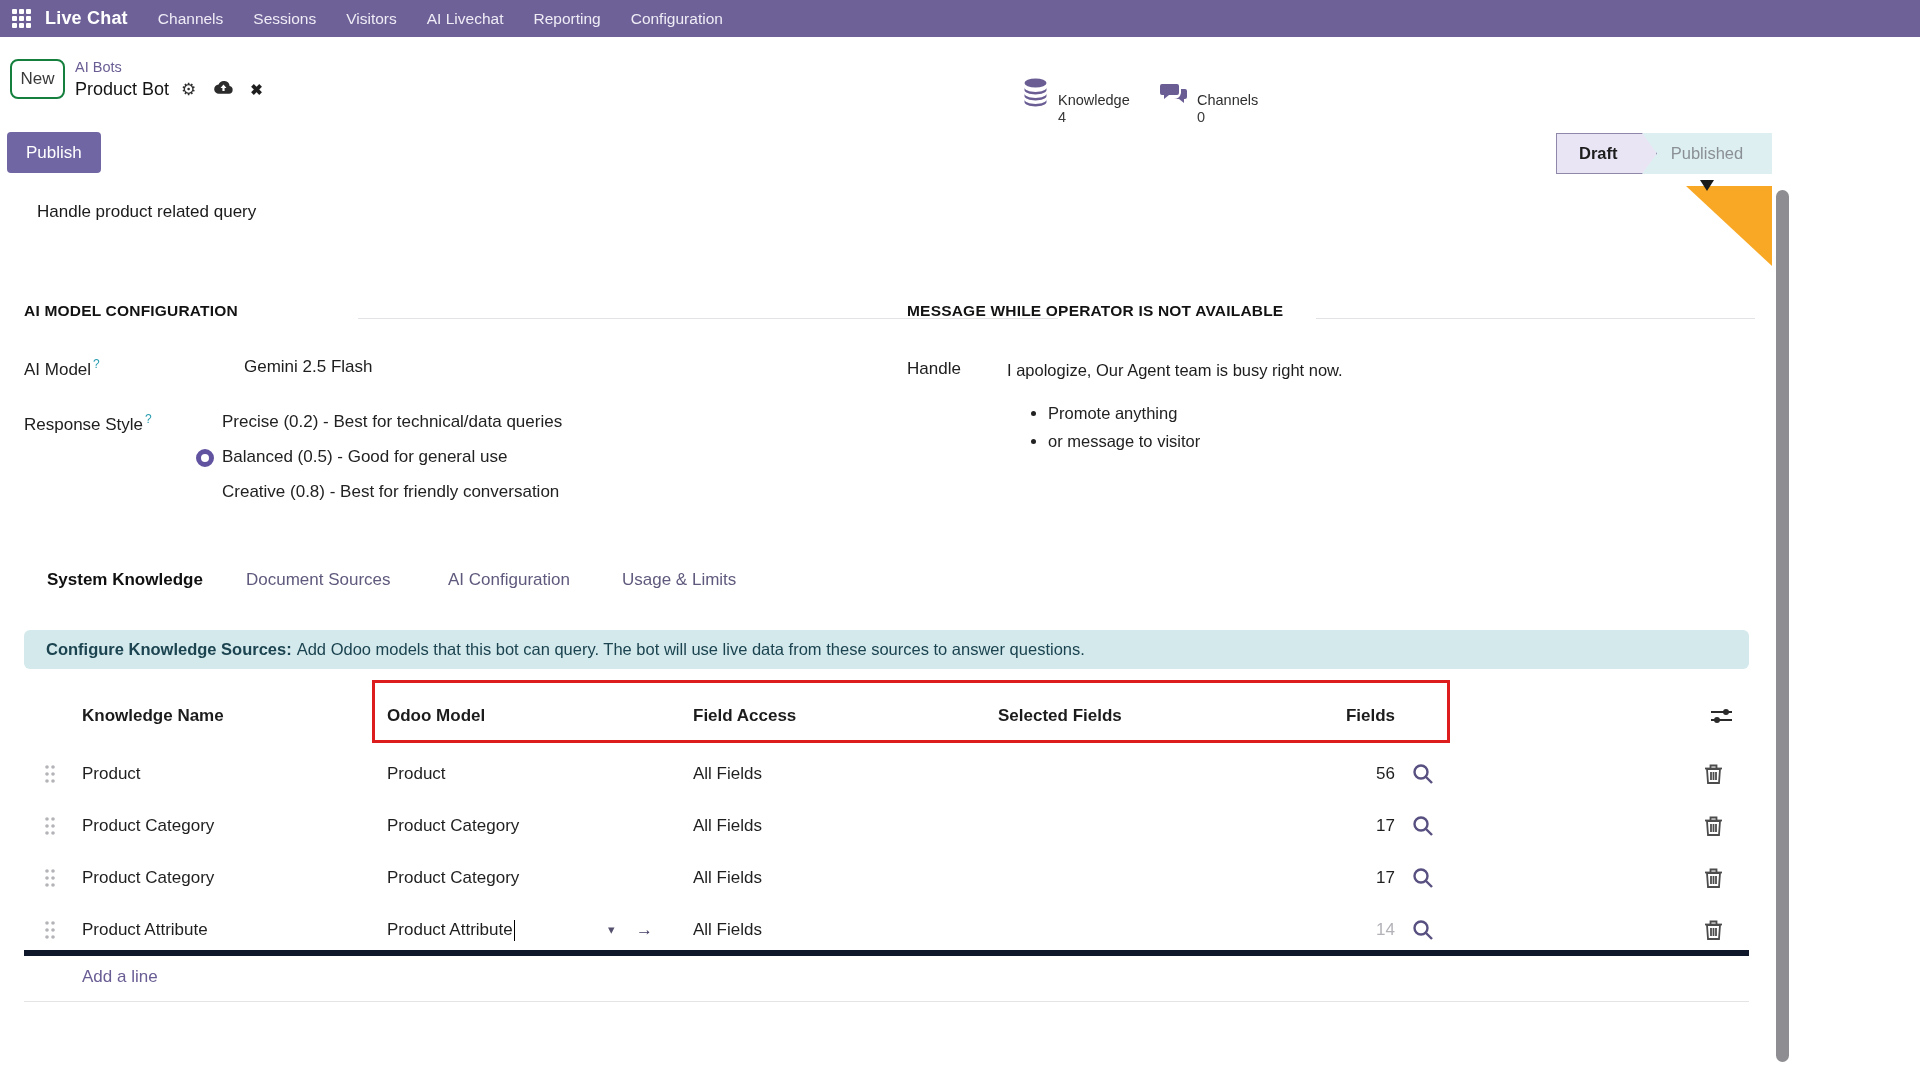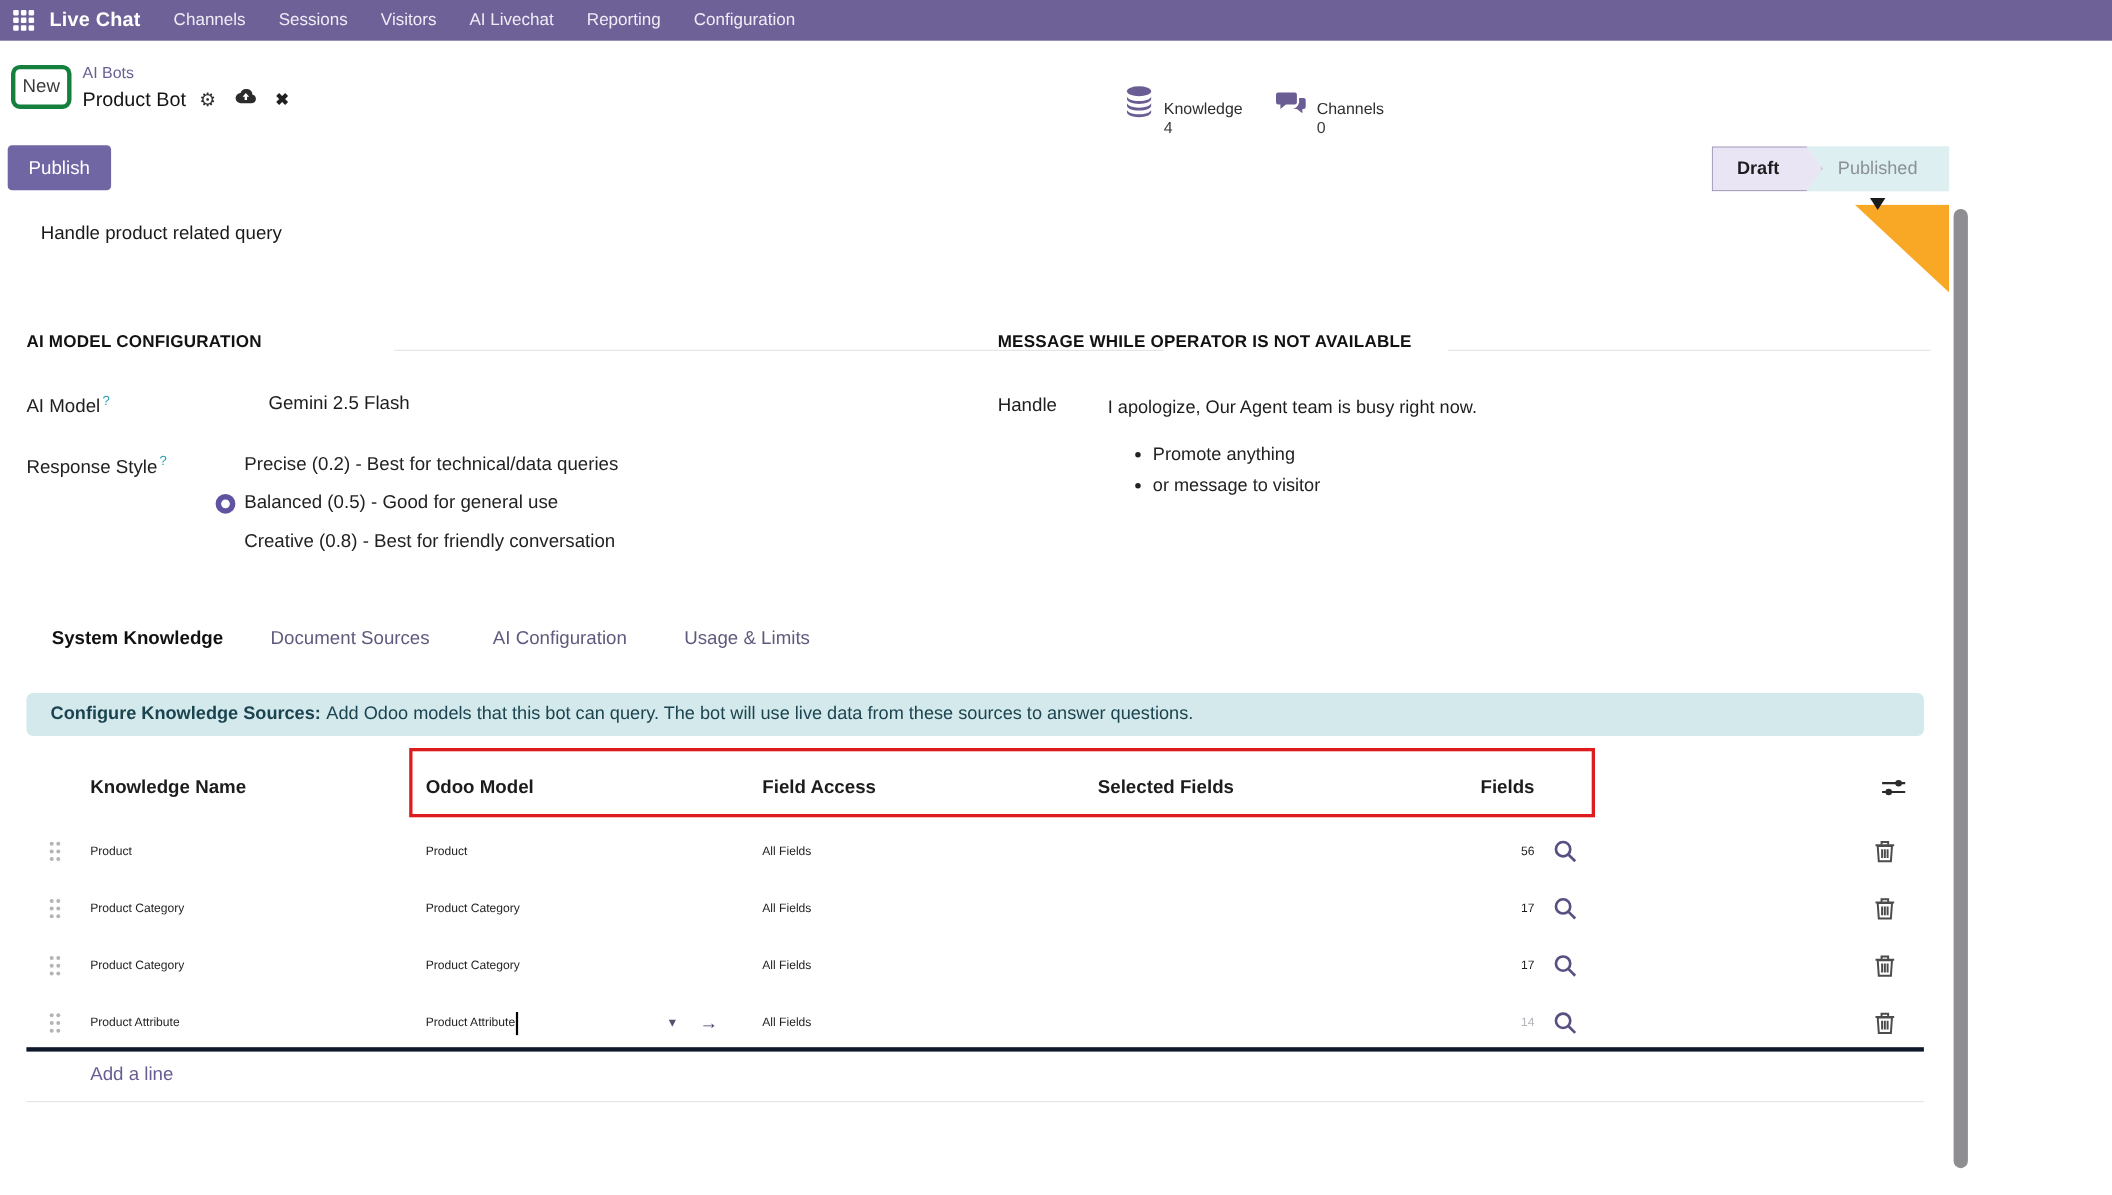--- a/index.html
+++ b/index.html
@@ -7,21 +7,21 @@
   .abs { position:absolute; }
 
   
   .navbar { left:0; top:0; width:1920px; height:37px; background:#6e6198; display:flex; align-items:center; }
   .grid-icon { width:19px; height:19px; margin-left:12px; display:grid; grid-template-columns:repeat(3,5px); grid-template-rows:repeat(3,5px); gap:2px; }
   .grid-icon div { background:#fff; border-radius:1px; }
   .app-name { color:#fff; font-size:18px; font-weight:bold; margin-left:14px; letter-spacing:.2px; }
   .nav-item { color:#efecf6; font-size:15.5px; margin-left:30px; cursor:default; }
 
   
-  .new-btn { left:10px; top:59px; width:55px; height:40px; background:#fff; border:4px solid #15803d; border-radius:8px; font-size:17px; color:#3a3a3a; display:flex; align-items:center; justify-content:center; }
+  .new-btn { left:10px; top:59px; width:55px; height:40px; background:#fff; border:2px solid #15803d; border-radius:8px; font-size:17px; color:#3a3a3a; display:flex; align-items:center; justify-content:center; }
   .bc-parent { left:75px; top:59px; font-size:14.5px; color:#6a5d94; }
   .bc-row { left:75px; top:79px; display:flex; align-items:center; gap:16px; }
   .bc-current { font-size:18px; color:#141414; font-weight:500; }
   .gear-ic { font-size:17px; color:#2f2f2f; margin-left:-4px; }
   .x-ic { font-size:15px; color:#1f1f1f; font-weight:bold; }
 
   .stat { display:flex; align-items:center; gap:9px; }
   .stat-knowledge { left:1022px; top:60px; }
   .stat-channels { left:1160px; top:60px; }
   .stat-txt { display:flex; flex-direction:column; line-height:17px; }
@@ -55,28 +55,28 @@
   .tab.active { color:#101010; font-weight:bold; }
 
   .banner { left:24px; top:630px; width:1725px; height:39px; background:#d3e9ec; border-radius:6px; display:flex; align-items:center; padding-left:22px; color:#1c4450; font-size:16.5px; }
   .banner b { margin-right:5px; }
 
   .th { font-size:17px; font-weight:600; color:#1c1c1c; top:706px; }
   .num-col { width:115px; text-align:right; }
   .red-box { left:372px; top:680px; width:1078px; height:63px; border:3px solid #dd1d1d; z-index:5; }
 
   .trow { left:24px; width:1725px; height:52px; }
-  .trow .cell { position:absolute; top:0; height:52px; line-height:52px; font-size:11px; color:#1f1f1f; white-space:nowrap; }
+  .trow .cell { position:absolute; top:0; height:52px; line-height:52px; font-size:17px; color:#1f1f1f; white-space:nowrap; }
   .drag { left:20px; top:16px; position:absolute; }
   .c-name { left:58px; } .c-model { left:363px; } .c-access { left:669px; }
   .c-fields { left:1256px; width:115px; text-align:right; }
   .c-fields.muted { color:#b2b2b8; }
   .mag { position:absolute; left:1388px; top:15px; }
   .trash { position:absolute; left:1680px; top:15px; }
-  .row-edit { border-bottom:4px solid #0f172a; }
+  .row-edit { border-bottom:6px solid #0f172a; }
   .type-caret { width:1.5px; height:21px; background:#000; display:inline-block; vertical-align:middle; margin-left:1px; }
   .dd-caret { position:absolute; left:584px; top:0; line-height:52px; font-size:13px; color:#55506e; }
   .link-arrow { position:absolute; left:612px; top:0; line-height:52px; font-size:17px; color:#403a63; }
   .addline-row { left:24px; top:952px; width:1725px; height:50px; border-bottom:1px solid #e4e4e7; }
   .addline { position:absolute; left:58px; line-height:50px; font-size:17px; color:#6a5d94; }
 </style>
 </head>
 <body>
 
 <div class="abs navbar">

